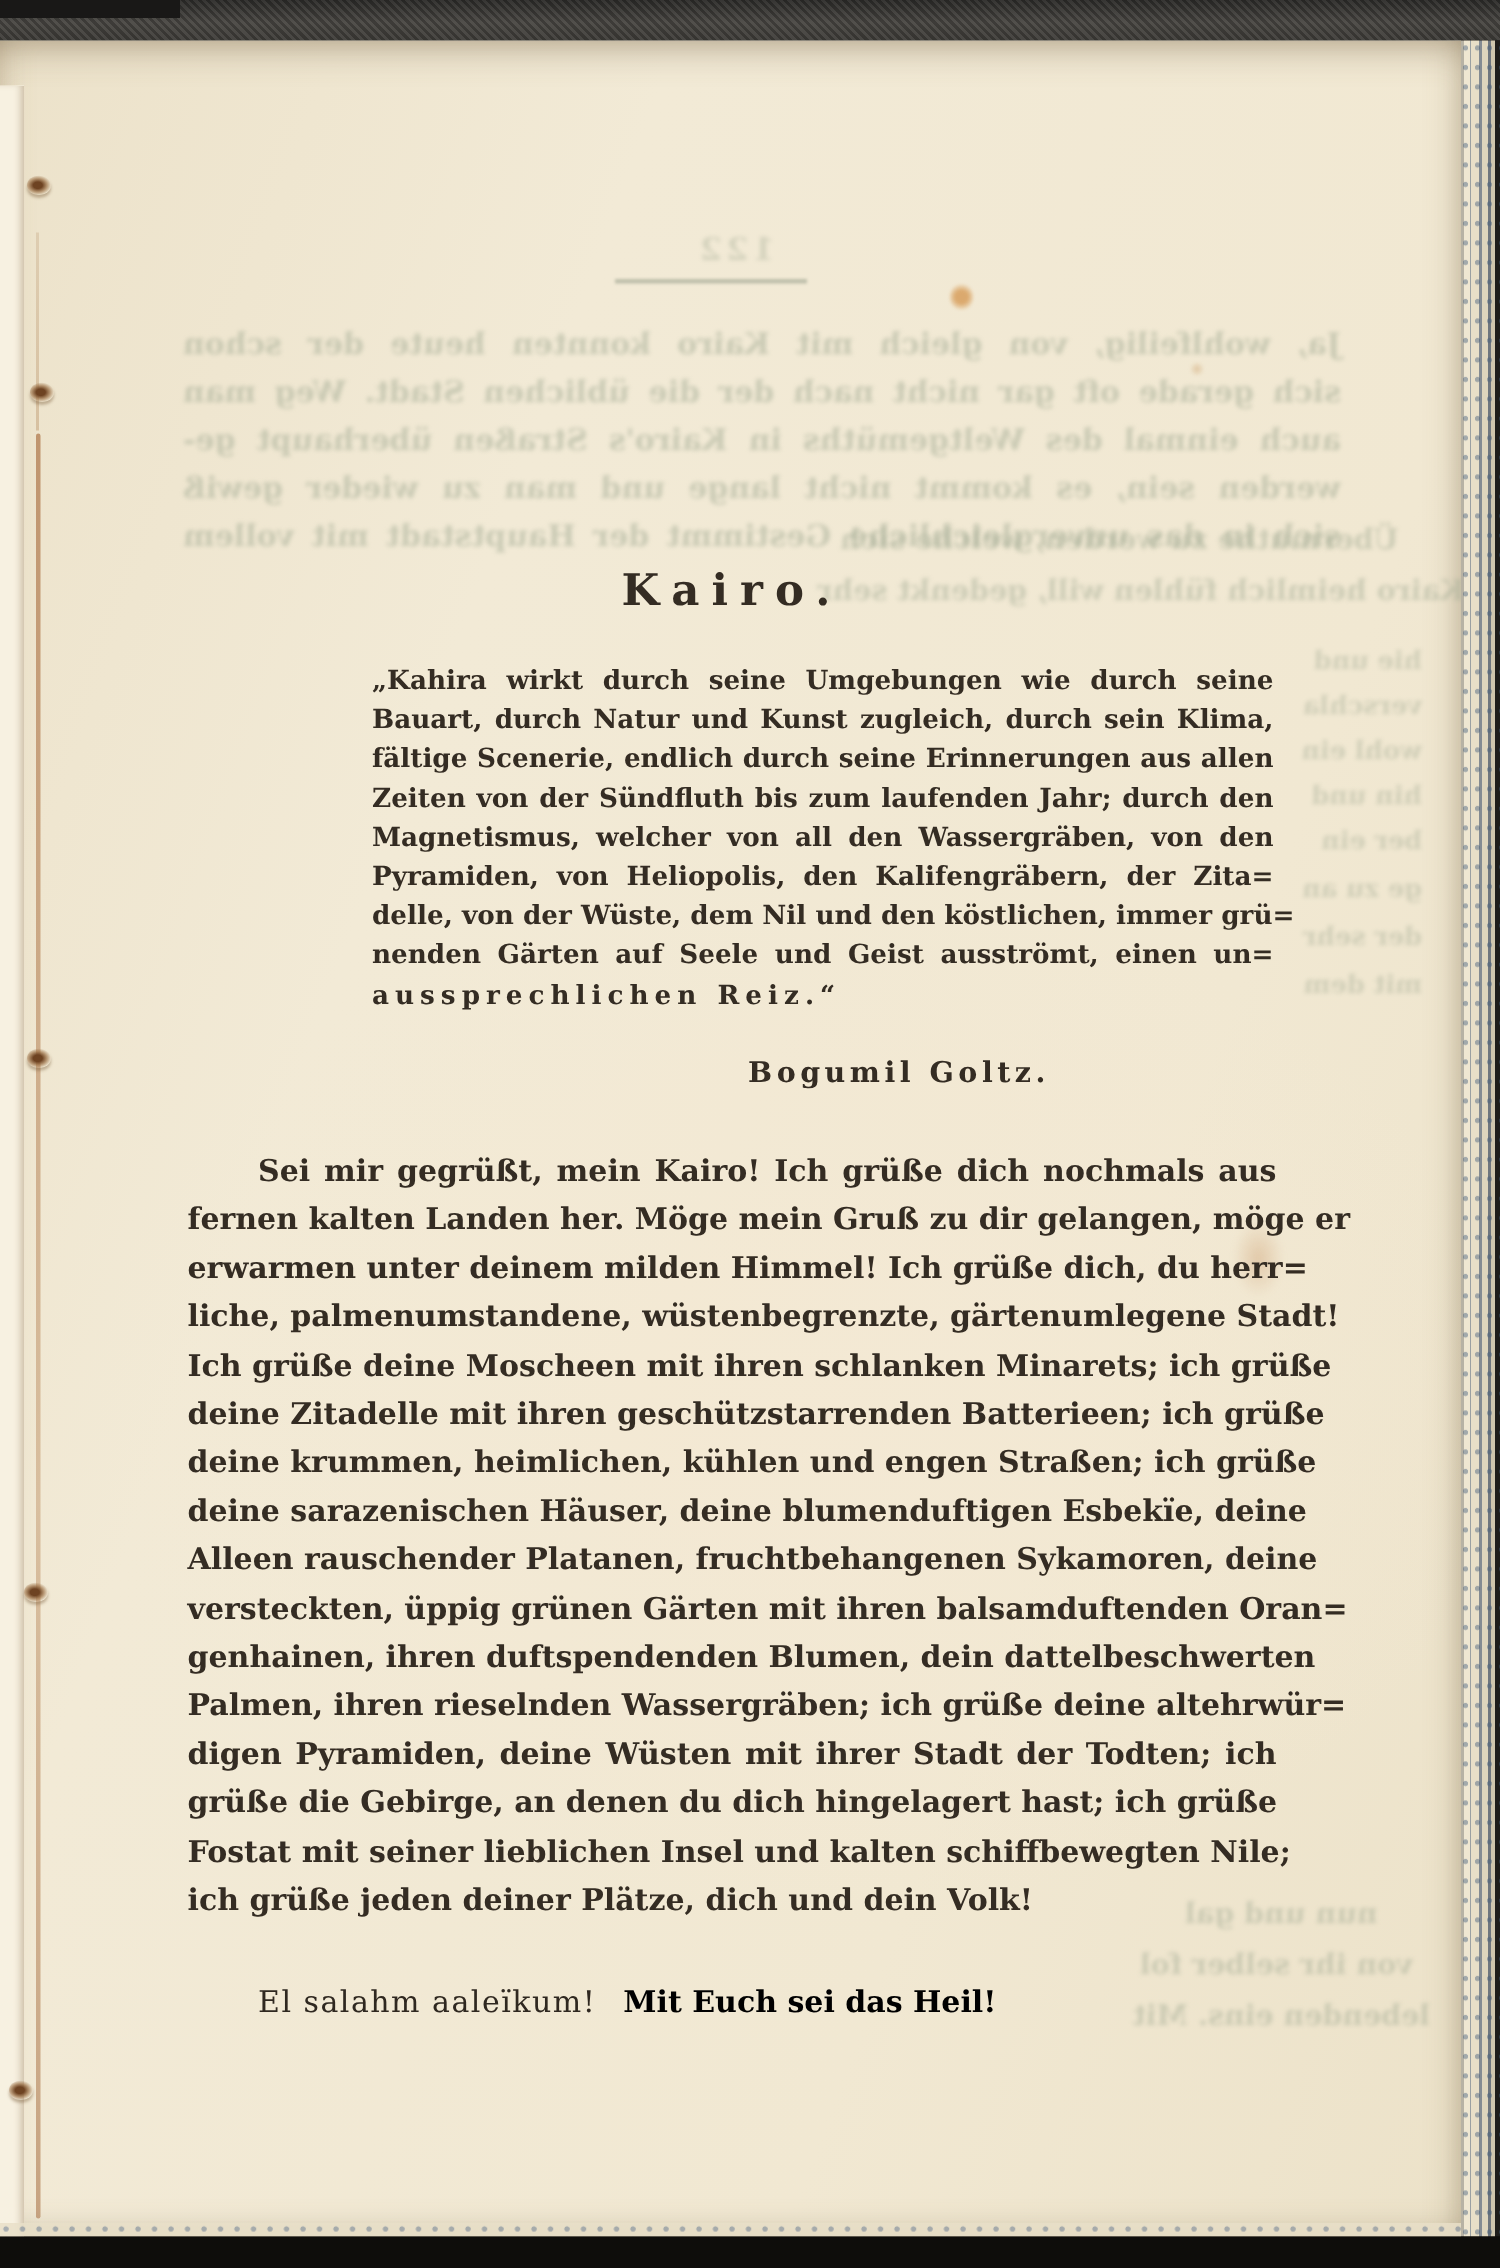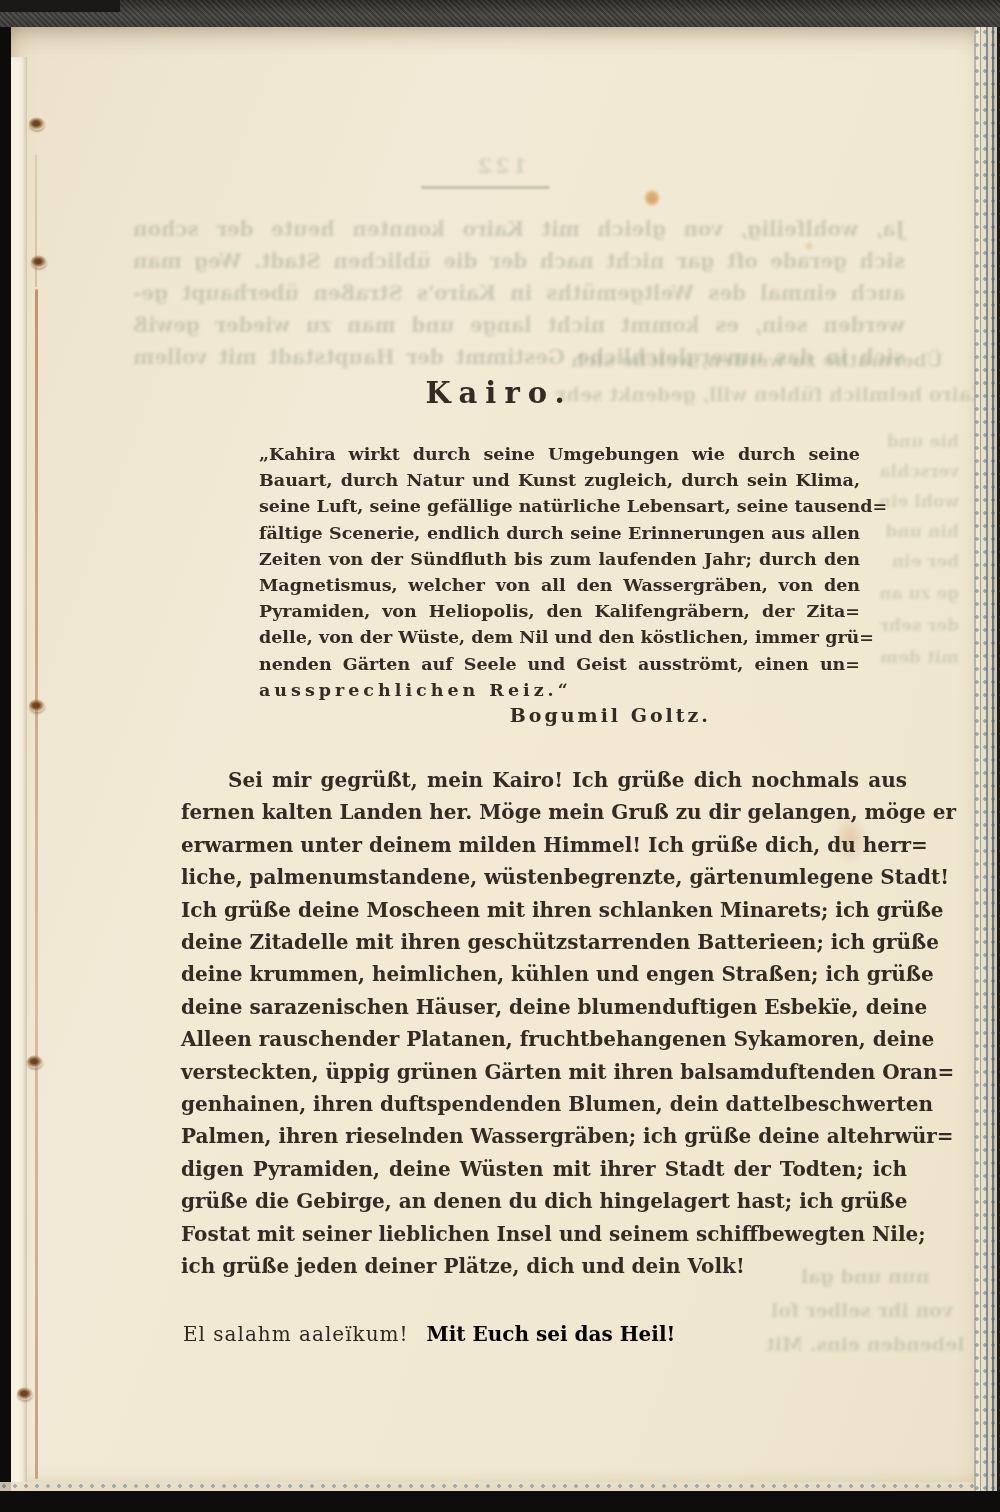--- a/index.html
+++ b/index.html
@@ -18,21 +18,21 @@
     background-size:11px 7px;background-color:#e9e0c9;opacity:.85;}
   .fore-edge{position:absolute;right:0;top:27px;width:26px;height:1464px;
     background:linear-gradient(to right,#b7b2a4 0 2px,#efe7d2 2px 6px,#9aa0a2 6px 7px,
       #e8dfc8 7px 12px,#848b92 12px 14px,#ded5bd 14px 18px,#6f767e 18px 20px,
       #cfc6ae 20px 23px,#1e1d1b 23px 26px);}
   .fore-edge::after{content:"";position:absolute;inset:0;
     background-image:radial-gradient(circle 2px at 3px 5px, rgba(70,95,125,.45) 0 1.5px, transparent 2px);
     background-size:8px 13px;}
 
   
-  .page{position:absolute;left:11px;top:27px;width:974px;height:1464px;
+  .page{position:absolute;left:0;top:27px;width:974px;height:1464px;
     background:
       radial-gradient(ellipse 700px 500px at 55% 62%, rgba(244,233,212,.9), rgba(244,233,212,0) 70%),
       linear-gradient(110deg,#ece2ca,#f2ead6 30%,#f1e8d2 70%,#ece2c9);
     box-shadow:inset 0 20px 24px -16px rgba(110,92,62,.45),
                inset -16px 0 22px -14px rgba(120,102,72,.35),
                inset 18px 0 22px -16px rgba(140,116,84,.28),
                inset 0 -18px 20px -14px rgba(120,102,70,.30);}
   .facing-strip{position:absolute;left:0;top:30px;width:16px;height:1434px;background:#f7f1e1;
     box-shadow:inset -4px 0 5px -2px rgba(150,125,90,.45);}
   .gutter-crease-light{position:absolute;left:24px;top:128px;width:2px;height:132px;
@@ -66,21 +66,21 @@
 
   
   .ink{color:#342c23;font-weight:bold;}
   .heading{position:absolute;left:125px;top:349px;width:726px;text-align:center;
     font-size:29px;letter-spacing:8px;}
   .quote{position:absolute;left:248px;top:414px;width:601px;font-size:17.5px;}
   .quote .qline{line-height:26.2px;text-align:justify;text-align-last:justify;white-space:nowrap;}
   .quote .qlast{text-align-last:left;letter-spacing:4px;}
   .attribution{position:absolute;left:248px;top:677px;width:452px;text-align:right;
     font-size:19px;letter-spacing:3px;}
-  .bodytext{position:absolute;left:125px;top:737px;width:726px;font-size:20px;margin-left:45px;}
+  .bodytext{position:absolute;left:125px;top:737px;width:726px;font-size:20px;}
   .bodytext .bline{line-height:32.4px;text-align:justify;text-align-last:justify;white-space:nowrap;}
   .bodytext .bfirst{text-indent:47px;}
   .bodytext .blast{text-align-last:left;}
   .closing{position:absolute;left:125px;top:1291px;width:726px;font-size:20px;text-indent:47px;
     line-height:32px;}
   .closing .latin{font-weight:normal;letter-spacing:1px;color:#2f2820;}
   .closing .frak{font-weight:bold;margin-left:18px;}
 </style>
 </head>
 <body>
@@ -131,21 +131,20 @@
 
     <div class="bleed bleed-frag" style="left:790px;top:1238px;">nun und gal</div>
     <div class="bleed bleed-frag" style="left:760px;top:1272px;">von ihr selber fol</div>
     <div class="bleed bleed-frag" style="left:755px;top:1306px;">lebenden eins. Mit</div>
 
     <div class="ink heading">Kairo.</div>
 
     <div class="ink quote">
       <div class="qline">„Kahira wirkt durch seine Umgebungen wie durch seine</div>
       <div class="qline">Bauart, durch Natur und Kunst zugleich, durch sein Klima,</div>
-      <div class="qline">seine Luft, seine gefällige natürliche Lebensart, seine tausend=</div>
       <div class="qline">fältige Scenerie, endlich durch seine Erinnerungen aus allen</div>
       <div class="qline">Zeiten von der Sündfluth bis zum laufenden Jahr; durch den</div>
       <div class="qline">Magnetismus, welcher von all den Wassergräben, von den</div>
       <div class="qline">Pyramiden, von Heliopolis, den Kalifengräbern, der Zita=</div>
       <div class="qline">delle, von der Wüste, dem Nil und den köstlichen, immer grü=</div>
       <div class="qline">nenden Gärten auf Seele und Geist ausströmt, einen un=</div>
       <div class="qline qlast">aussprechlichen Reiz.“</div>
     </div>
 
     <div class="ink attribution">Bogumil Goltz.</div>
@@ -158,21 +157,21 @@
       <div class="bline">Ich grüße deine Moscheen mit ihren schlanken Minarets; ich grüße</div>
       <div class="bline">deine Zitadelle mit ihren geschützstarrenden Batterieen; ich grüße</div>
       <div class="bline">deine krummen, heimlichen, kühlen und engen Straßen; ich grüße</div>
       <div class="bline">deine sarazenischen Häuser, deine blumenduftigen Esbekïe, deine</div>
       <div class="bline">Alleen rauschender Platanen, fruchtbehangenen Sykamoren, deine</div>
       <div class="bline">versteckten, üppig grünen Gärten mit ihren balsamduftenden Oran=</div>
       <div class="bline">genhainen, ihren duftspendenden Blumen, dein dattelbeschwerten</div>
       <div class="bline">Palmen, ihren rieselnden Wassergräben; ich grüße deine altehrwür=</div>
       <div class="bline">digen Pyramiden, deine Wüsten mit ihrer Stadt der Todten; ich</div>
       <div class="bline">grüße die Gebirge, an denen du dich hingelagert hast; ich grüße</div>
-      <div class="bline">Fostat mit seiner lieblichen Insel und seinem schiffbewegten Nile;</div>
+      <div class="bline">Fostat mit seiner lieblichen Insel und kalten schiffbewegten Nile;</div>
       <div class="bline blast">ich grüße jeden deiner Plätze, dich und dein Volk!</div>
     </div>
 
     <div class="closing">
       <span class="latin">El salahm aaleïkum!</span><span class="frak">Mit Euch sei das Heil!</span>
     </div>
 
   </div>
 
   <div class="fore-edge"></div>

